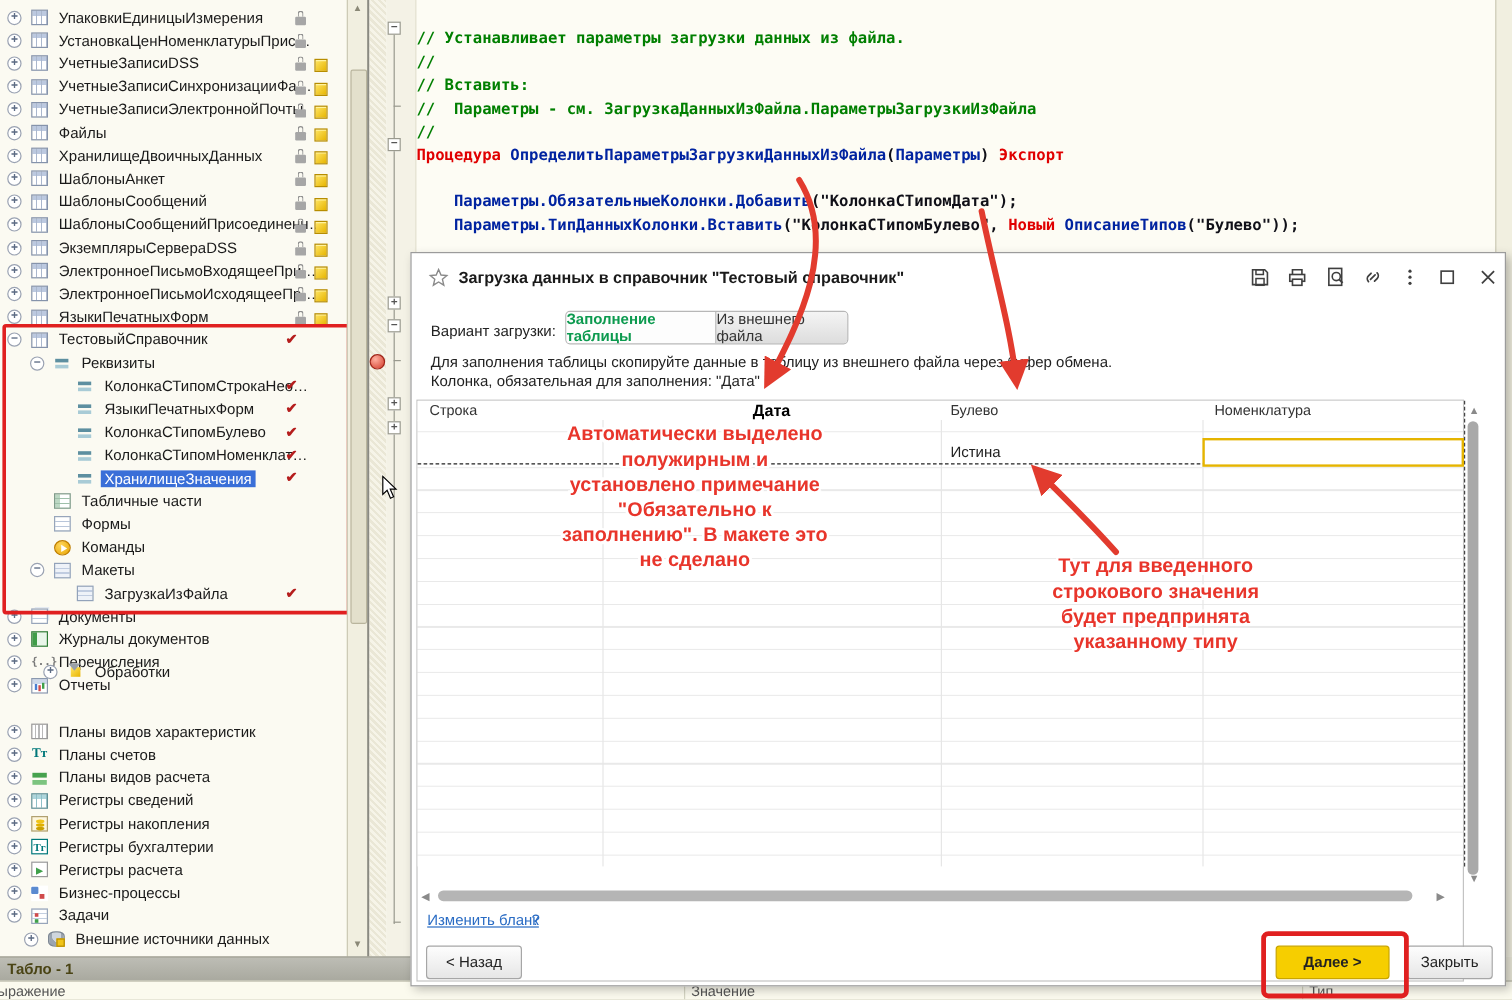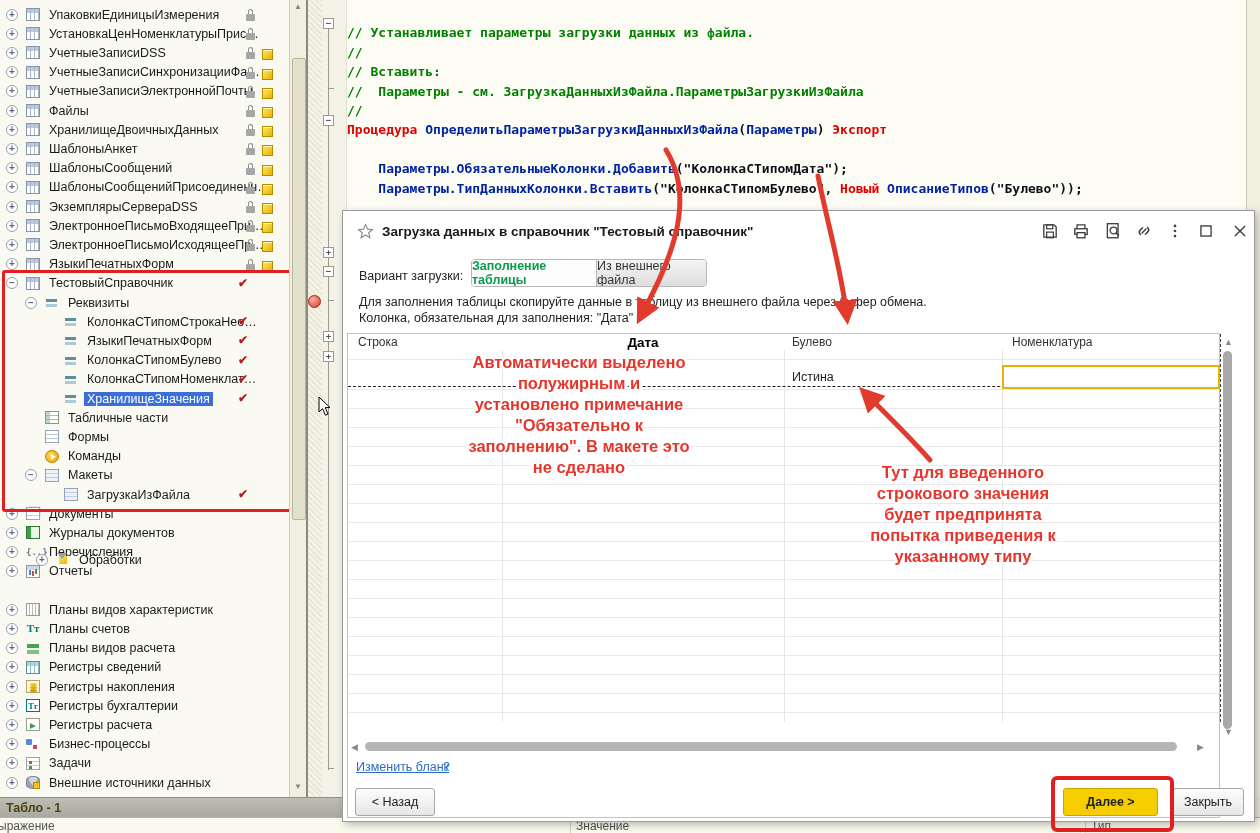--- a/index.html
+++ b/index.html
@@ -365,21 +365,21 @@
         <div class="trow" style="top: 734.6px; padding-left: 6px;">
           <span class="exp exp-plus"></span>
           <span class="tico t-bp"></span>
           <span class="tlabel">Бизнес-процессы</span>
         </div>
         <div class="trow" style="top: 753.8px; padding-left: 6px;">
           <span class="exp exp-plus"></span>
           <span class="tico t-task"></span>
           <span class="tlabel">Задачи</span>
         </div>
-        <div class="trow" style="top: 773px; padding-left: 6px;">
+        <div class="trow" style="top: 773px; padding-left: 20px;">
           <span class="exp exp-plus"></span>
           <span class="tico t-eds"></span>
           <span class="tlabel">Внешние источники данных</span>
         </div>
       </div>
     <div id="tree-redbox"></div>
   </div>
   <div id="tree-scroll">
     <div class="arr" style="top:2px;">▲</div>
     <div class="thumb"></div>
@@ -513,21 +513,20 @@
       <div>полужирным и</div>
       <div>установлено примечание</div>
       <div>"Обязательно к</div>
       <div>заполнению". В макете это</div>
       <div>не сделано</div>
     </div>
   <div class="annot" id="annot-right">
       <div>Тут для введенного</div>
       <div>строкового значения</div>
       <div>будет предпринята</div>
-      <div>попытка приведения к</div>
       <div>указанному типу</div>
     </div>
   <div id="next-redbox"></div>
 
   <svg id="overlay-svg">
     <defs>
       <marker id="ah" markerWidth="5" markerHeight="5" refX="3.6" refY="2.5" orient="auto" markerUnits="strokeWidth">
         <path d="M0,0 L5,2.5 L0,5 Z" fill="#e23b2e"></path>
       </marker>
     </defs>

